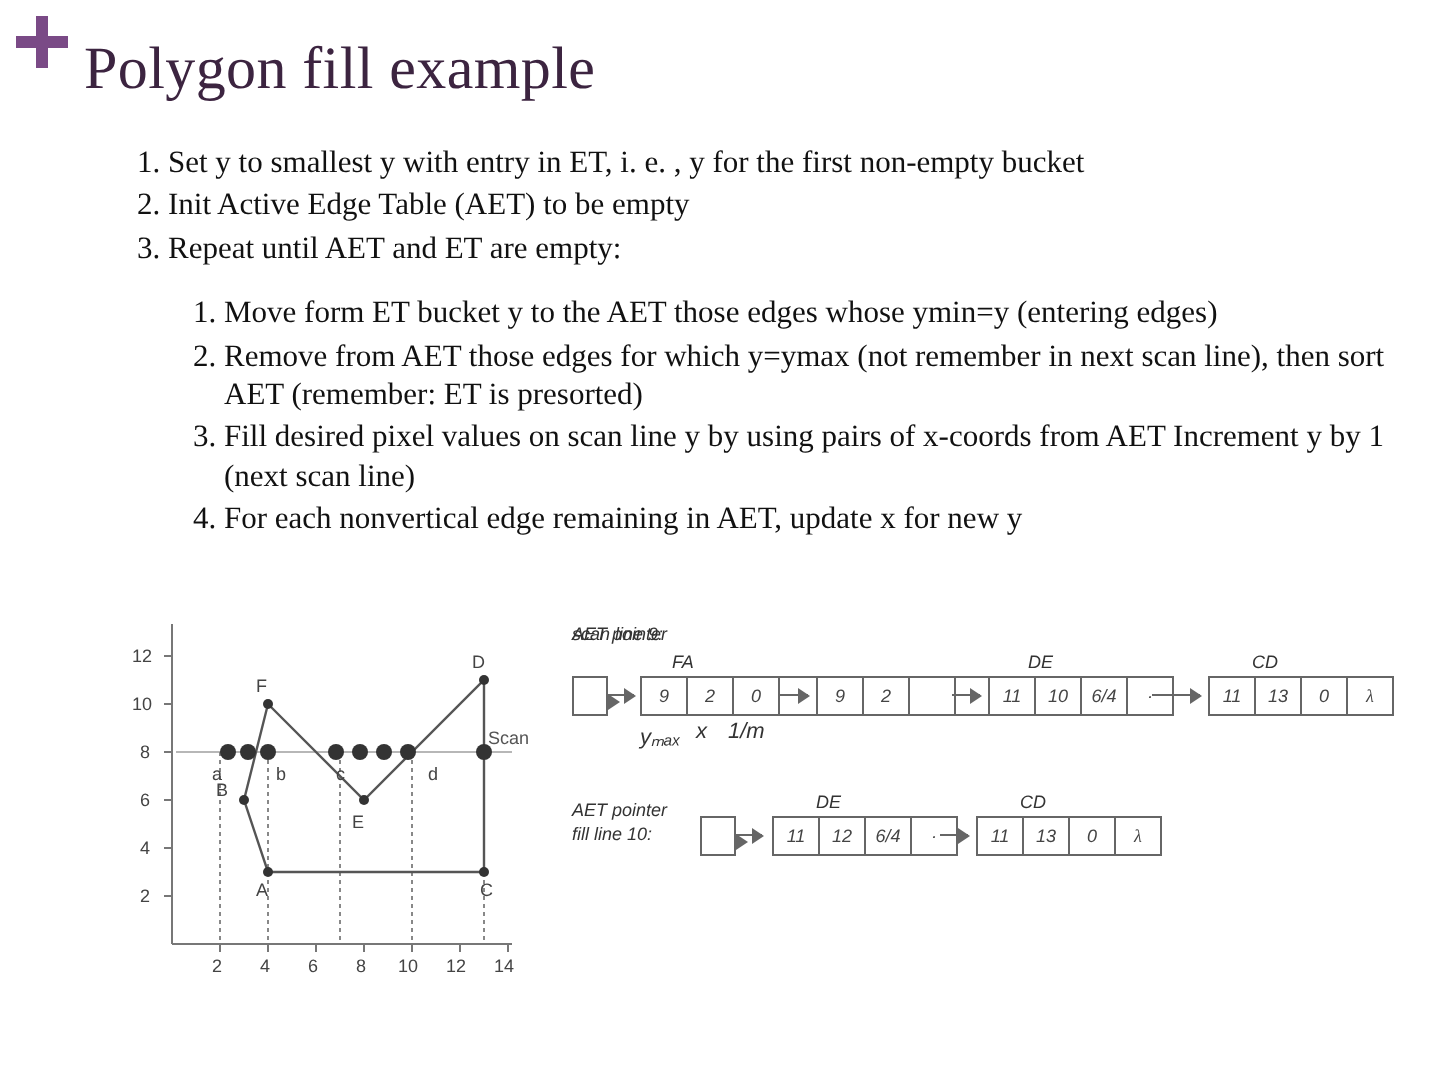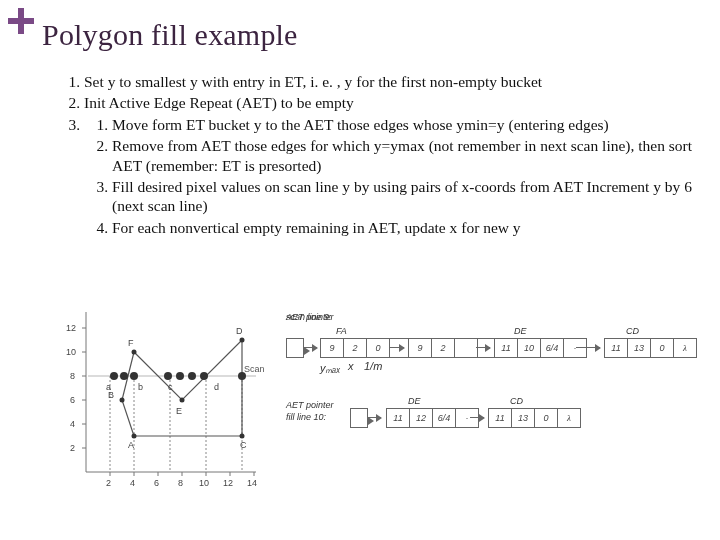--- a/index.html
+++ b/index.html
@@ -44,21 +44,21 @@
     color: #111;
   }
   ol.outer {
     margin: 0;
     padding-left: 26px;
   }
   ol.outer > li {
     margin-bottom: 2px;
   }
   ol.inner {
-    margin: 1px 0 0 0;
+    margin: 13px 0 0 0;
     padding-left: 28px;
   }
   ol.inner > li {
     margin-bottom: 2px;
   }
   .figs {
     position: absolute;
     left: 56px;
     top: 302px;
     width: 640px;
@@ -157,27 +157,28 @@
       <rect x="12" y="2" width="6" height="26" fill="#7a4a86"></rect>
       <rect x="2" y="12" width="26" height="6" fill="#7a4a86"></rect>
     </svg>
   </div>
 
   <div class="title">Polygon fill example</div>
 
   <div class="body">
     <ol class="outer">
       <li>Set y to smallest y with entry in ET, i. e. , y for the first non-empty bucket</li>
-      <li>Init Active Edge Repeat (AET) to be empty</li>
+      <li>Init Active Edge Table (AET) to be empty</li>
       <li>
+        <span>Repeat until AET and ET are empty:</span>
         <ol class="inner">
           <li>Move form ET bucket y to the AET those edges whose ymin=y (entering edges)</li>
           <li>Remove from AET those edges for which y=ymax (not remember in next scan line), then sort AET (remember: ET is presorted)</li>
-          <li>Fill desired pixel values on scan line y by using pairs of x-coords from AET Increment y by 6 (next scan line)</li>
-          <li>For each nonvertical empty remaining in AET, update x for new y</li>
+          <li>Fill desired pixel values on scan line y by using pairs of x-coords from AET Increment y by 1 (next scan line)</li>
+          <li>For each nonvertical edge remaining in AET, update x for new y</li>
         </ol>
       </li>
     </ol>
   </div>
 
   <div class="figs">
 
     <div class="fig-left">
       <svg viewBox="0 0 210 190" width="210" height="190">
 

